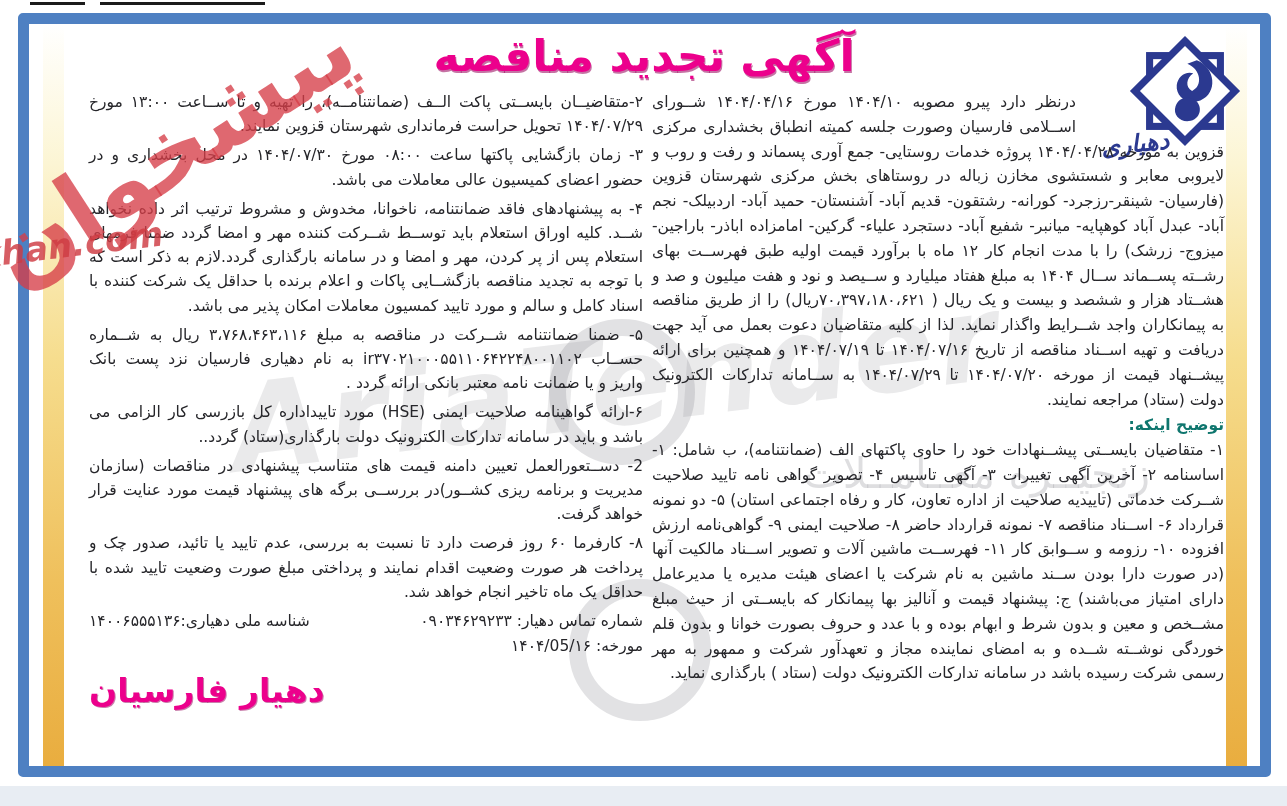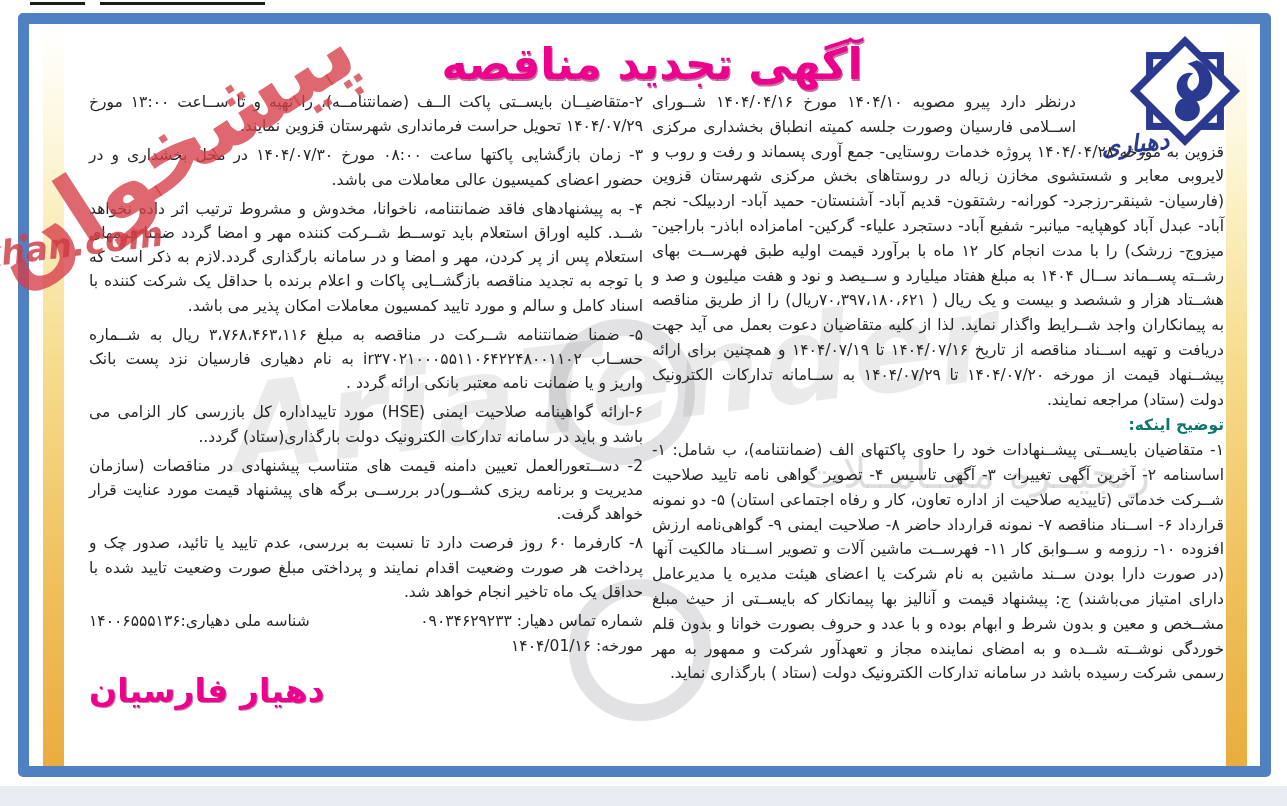--- a/index.html
+++ b/index.html
@@ -51,21 +51,21 @@
   }
   .wm-pish-url {
     position:absolute; left:-78px; top:228px; z-index:6;
     font-size:34px; font-weight:bold; font-style:italic;
     color:rgba(206,58,66,0.82); transform:rotate(-7deg); white-space:nowrap;
   }
 
   
   .title {
     position:absolute; left:380px; top:6px; width:470px; z-index:2;
-    margin:8px; text-align:center; direction:rtl;
+    margin:0; text-align:center; direction:rtl;
     font-size:44px; font-weight:bold; color:#ec008c;
     text-shadow:1px 1.5px 0 rgba(150,0,90,0.55);
   }
   .logo { position:absolute; right:14px; top:8px; width:158px; height:128px; z-index:2; }
   .logo svg { position:absolute; right:2px; top:0; }
   .logo-script {
     position:absolute; left:2px; bottom:2px; width:90px; text-align:center;
     font-size:24px; font-style:italic; font-weight:bold; color:#2b3990;
     direction:rtl; transform:rotate(-6deg);
   }
@@ -146,21 +146,21 @@
       <p class="item">۴- به پیشنهادهای فاقد ضمانتنامه، ناخوانا، مخدوش و مشروط ترتیب اثر داده نخواهد شــد. کلیه اوراق استعلام باید توســط شــرکت کننده مهر و امضا گردد ضمنا فرمهای استعلام پس از پر کردن، مهر و امضا و در سامانه بارگذاری گردد.لازم به ذکر است که با توجه به تجدید مناقصه بازگشــایی پاکات و اعلام برنده با حداقل یک شرکت کننده با اسناد کامل و سالم و مورد تایید کمسیون معاملات امکان پذیر می باشد.</p>
       <p class="item">۵- ضمنا ضمانتنامه شــرکت در مناقصه به مبلغ ۳،۷۶۸،۴۶۳،۱۱۶ ریال به شــماره حســاب ir۳۷۰۲۱۰۰۰۵۵۱۱۰۶۴۲۲۴۸۰۰۱۱۰۲ به نام دهیاری فارسیان نزد پست بانک واریز  و یا ضمانت نامه معتبر بانکی ارائه گردد .</p>
       <p class="item">۶-ارائه گواهینامه صلاحیت ایمنی (HSE) مورد تاییداداره کل بازرسی کار الزامی می باشد و باید در سامانه تدارکات الکترونیک دولت بارگذاری(ستاد) گردد..</p>
       <p class="item">2- دســتعورالعمل تعیین دامنه قیمت های متناسب پیشنهادی در مناقصات (سازمان مدیریت و برنامه ریزی کشــور)در بررســی برگه های پیشنهاد قیمت مورد عنایت قرار خواهد گرفت.</p>
       <p class="item">۸- کارفرما ۶۰ روز فرصت دارد تا نسبت به بررسی، عدم تایید یا تائید، صدور چک و پرداخت هر صورت وضعیت اقدام نمایند و پرداختی مبلغ صورت وضعیت تایید شده با حداقل یک ماه تاخیر انجام خواهد شد.</p>
 
       <div class="contact-row">
         <span>شماره تماس دهیار:  ۰۹۰۳۴۶۲۹۲۳۳</span>
         <span>شناسه ملی دهیاری:۱۴۰۰۶۵۵۵۱۳۶</span>
       </div>
-      <div class="date-line">مورخه: ۱۴۰۴/01/۱۶</div>
+      <div class="date-line">مورخه: ۱۴۰۴/05/۱۶</div>
 
       <h2 class="signature">دهیار فارسیان</h2>
     </div>
 
   </div>
 
   <div class="wm-pish-word">پیشخوان</div>
   <div class="wm-pish-url">ishkhan.com</div>
 
   <div class="bottom-band"></div>

